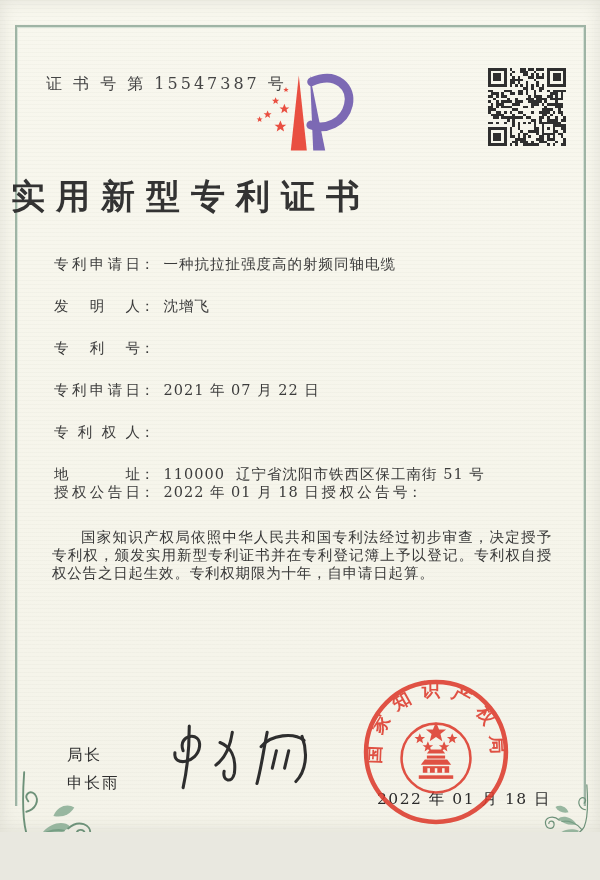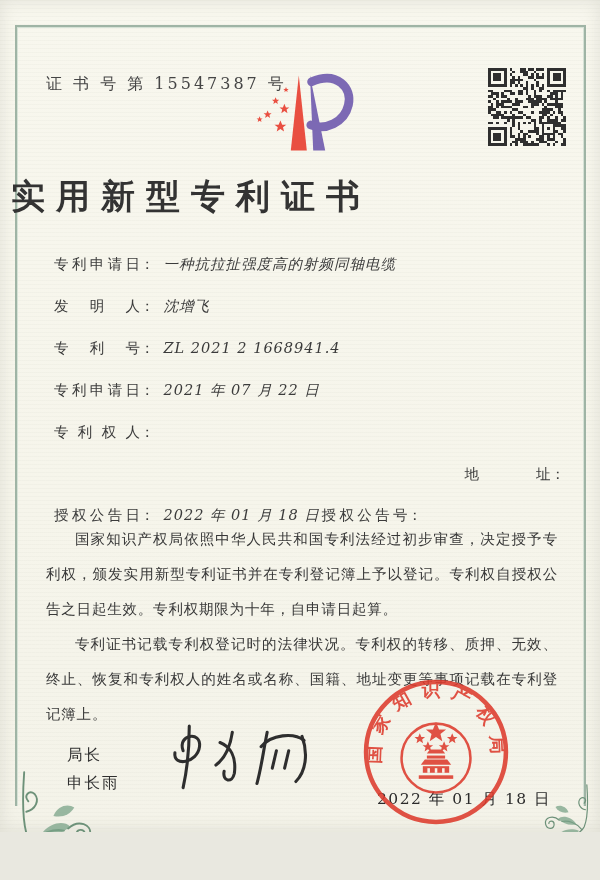--- a/index.html
+++ b/index.html
@@ -24,27 +24,27 @@
     background:linear-gradient(180deg,#5e8a6c 0 2px,#cfe0d2 2px 3px,#55male 0,#567f63 3px 5px);
     background:linear-gradient(180deg,#5e8a6c 0 2px,#cfe0d2 2px 3px,#567f63 3px 5px);}
   .cert-no{position:absolute;left:46px;top:74px;font-size:16px;letter-spacing:3px;color:#454545;}
   .logo{position:absolute;left:246px;top:64px;width:112px;height:98px;}
   .qr{position:absolute;left:488px;top:68px;width:78px;height:78px;}
   .title{position:absolute;left:0;right:0;top:174px;
     font-size:34px;font-weight:700;letter-spacing:11px;text-indent:11px;color:#333;}
   .fields{position:absolute;left:54px;top:256px;right:26px;font-size:14.5px;}
   .frow{display:flex;align-items:baseline;margin-bottom:25px;line-height:17px;white-space:nowrap;}
   .frow.last{margin-bottom:8px;}
-  .frow.tight{margin-bottom:24px;justify-content:flex-end;}
+  .frow.tight{margin-bottom:1px;}
   .flabel{display:inline-block;width:86px;text-align:justify;text-align-last:justify;letter-spacing:0;}
   .fcolon{margin-right:9px;}
-  .fvalue{white-space:pre;letter-spacing:1px;font-style:italic;}
+  .fvalue{white-space:pre;letter-spacing:1px;}
   .fvalue.fixed{display:inline-block;width:158px;}
   .paras{position:absolute;left:46px;right:42px;top:522px;}
-  .paras p{margin:0;text-indent:2em;font-size:14.5px;line-height:35px;letter-spacing:0.8px;text-align:justify;color:#383838;}
+  .paras p{margin:6px;text-indent:2em;font-size:14.5px;line-height:18px;letter-spacing:0.8px;text-align:justify;color:#383838;}
   .signer{position:absolute;left:67px;top:741px;font-size:15.5px;line-height:28px;letter-spacing:2px;color:#2f2f2f;}
   .signature{position:absolute;left:152px;top:720px;width:175px;height:82px;}
   .seal-date{position:absolute;left:377px;top:789px;font-size:15.5px;letter-spacing:1.5px;color:#2b2b2b;z-index:2;}
   .seal{position:absolute;left:360px;top:676px;width:152px;height:152px;opacity:0.87;z-index:3;}
   .footer{position:absolute;left:0;right:0;top:831px;text-align:center;font-size:11px;letter-spacing:3px;color:#3f3f3f;}
   .orn-left{position:absolute;left:8px;top:770px;width:118px;height:94px;}
   .orn-right{position:absolute;left:524px;top:762px;width:72px;height:102px;transform:scaleX(-1);}
   svg{display:block;}
 </style>
 </head>
@@ -404,47 +404,46 @@
         <span class="fvalue">一种抗拉扯强度高的射频同轴电缆</span>
     </div>
     <div class="frow">
       <span class="flabel">发明人</span>
         <span class="fcolon">：</span>
         <span class="fvalue">沈增飞</span>
     </div>
     <div class="frow">
       <span class="flabel">专利号</span>
         <span class="fcolon">：</span>
-        <span class="fvalue">ZL 2021 2 1668941.4</span>
     </div>
     <div class="frow">
       <span class="flabel">专利申请日</span>
         <span class="fcolon">：</span>
         <span class="fvalue">2021 年 07 月 22 日</span>
     </div>
     <div class="frow">
       <span class="flabel">专利权人</span>
         <span class="fcolon">：</span>
     </div>
     <div class="frow tight">
       <span class="flabel">地址</span>
         <span class="fcolon">：</span>
+        <span class="fvalue">110000  辽宁省沈阳市铁西区保工南街 51 号</span>
     </div>
     <div class="frow last">
       <span class="flabel">授权公告日</span>
         <span class="fcolon">：</span>
         <span class="fvalue fixed">2022 年 01 月 18 日</span>
       <span class="flabel">授权公告号</span>
         <span class="fcolon">：</span>
     </div>
   </div>
 
   <div class="paras">
     <p>国家知识产权局依照中华人民共和国专利法经过初步审查，决定授予专利权，颁发实用新型专利证书并在专利登记簿上予以登记。专利权自授权公告之日起生效。专利权期限为十年，自申请日起算。</p>
-    <p>专利证书记载专利权登记时的法律状况。专利权的转移、质押、无效、终止、恢复和专利权人的姓名或名称、国籍、地址变更等事项记载在专利登记簿上。</p>
   </div>
 
   <div class="signer">
     <div>局长</div>
     <div>申长雨</div>
   </div>
 
   <svg class="signature" viewBox="0 0 170 80">
     <g stroke="#2e2e2e" stroke-width="3" fill="none" stroke-linecap="round" stroke-linejoin="round">
       <path d="M30,30 C24,14 48,10 46,26 C44,42 20,46 22,32"></path>

